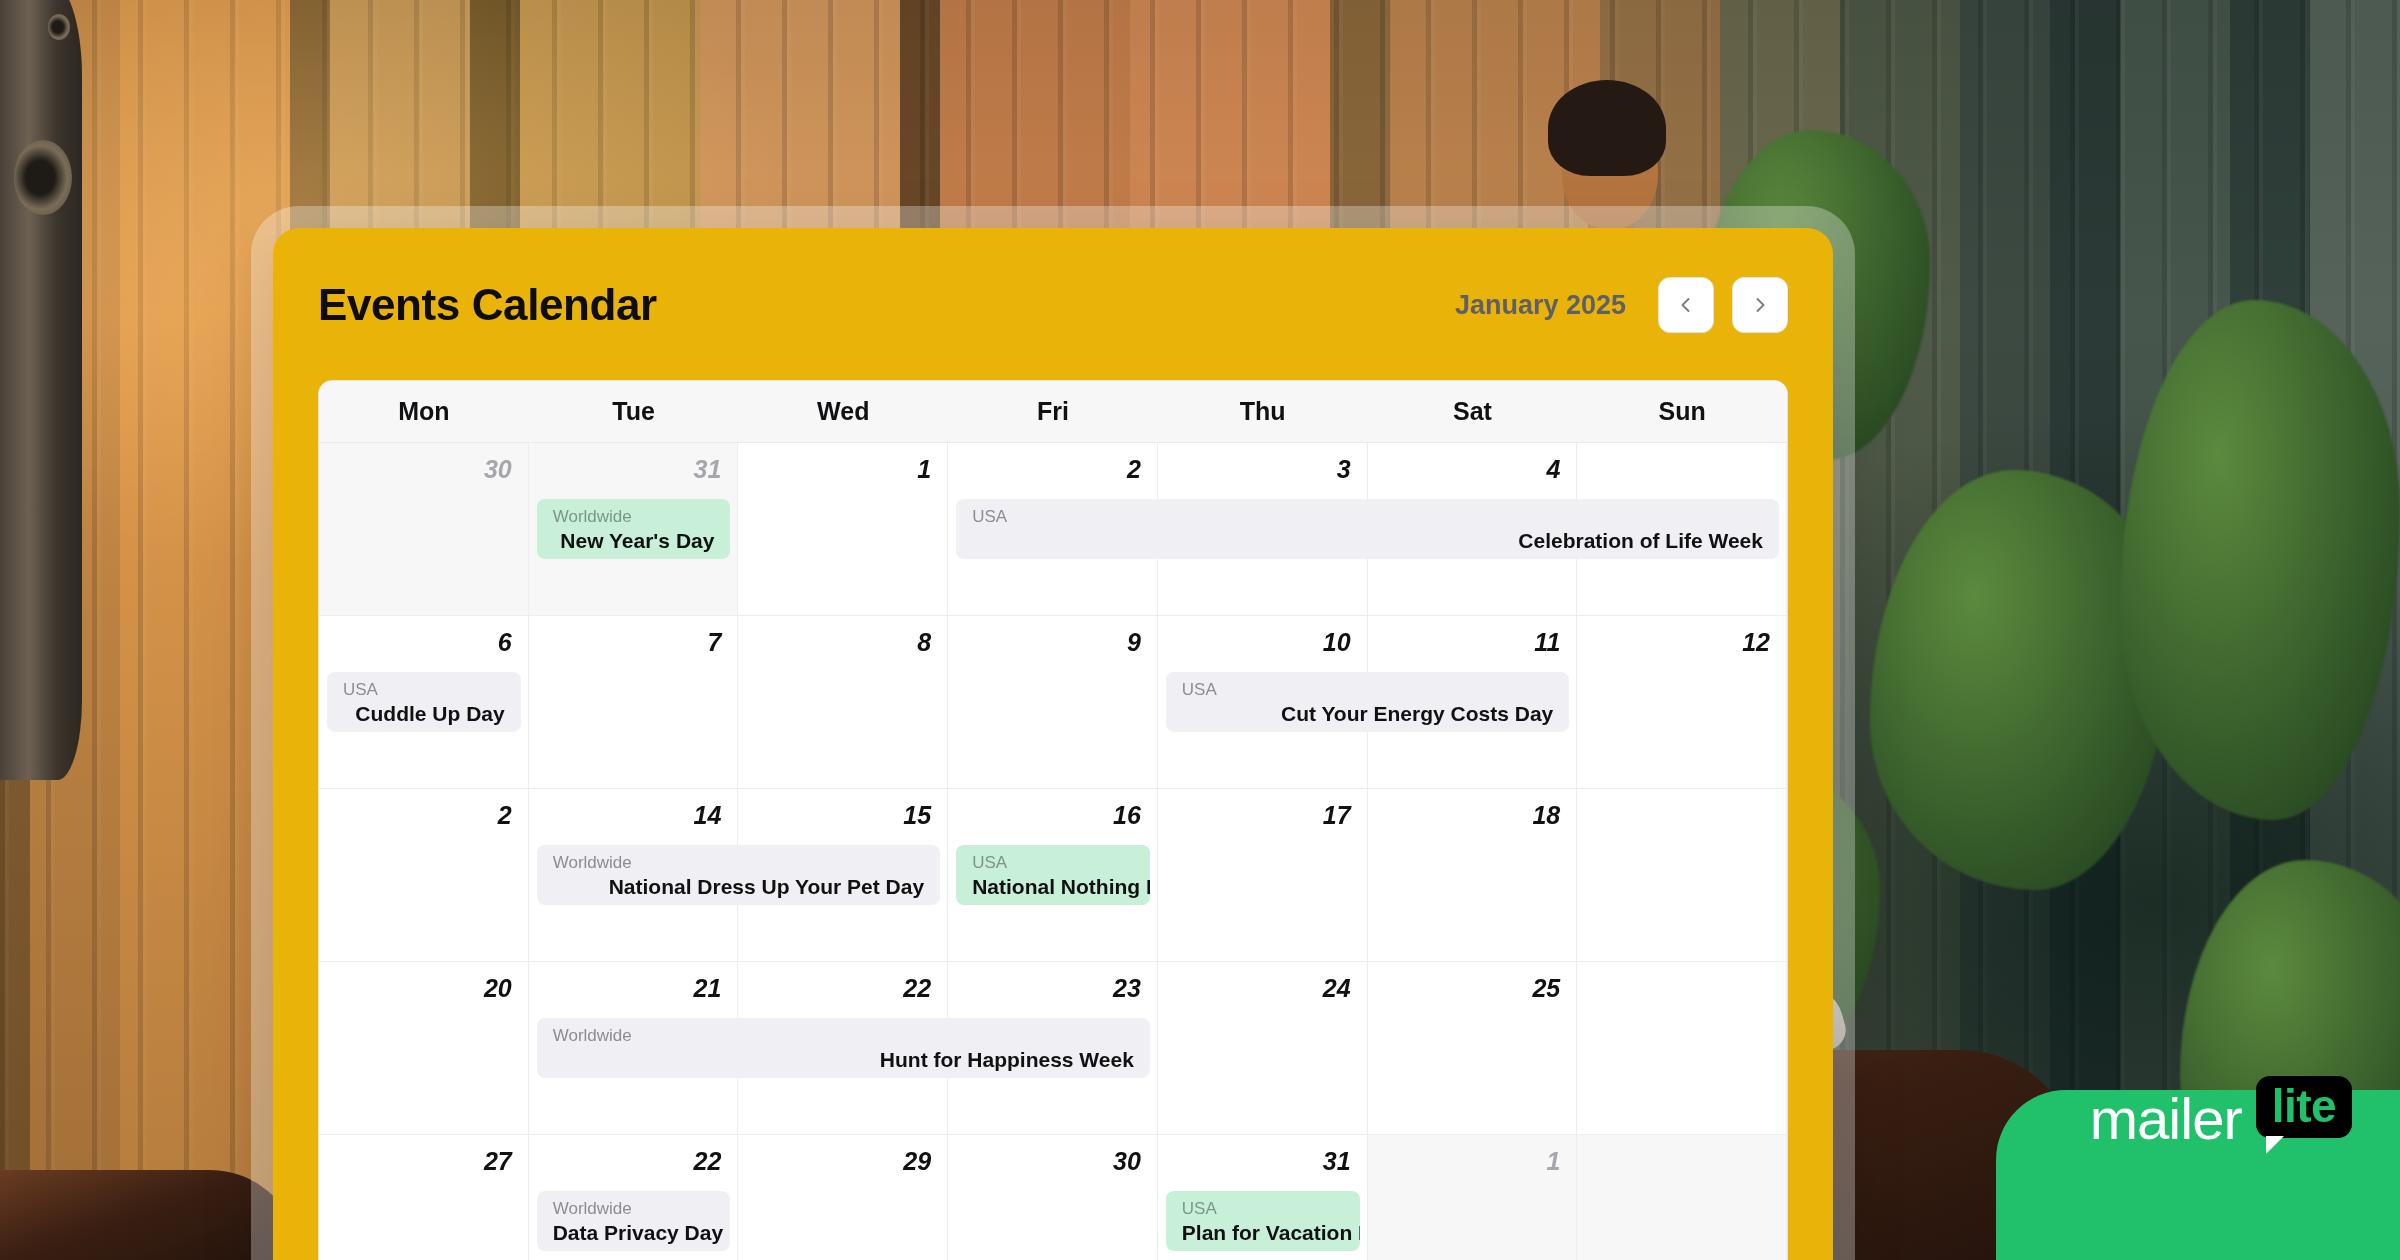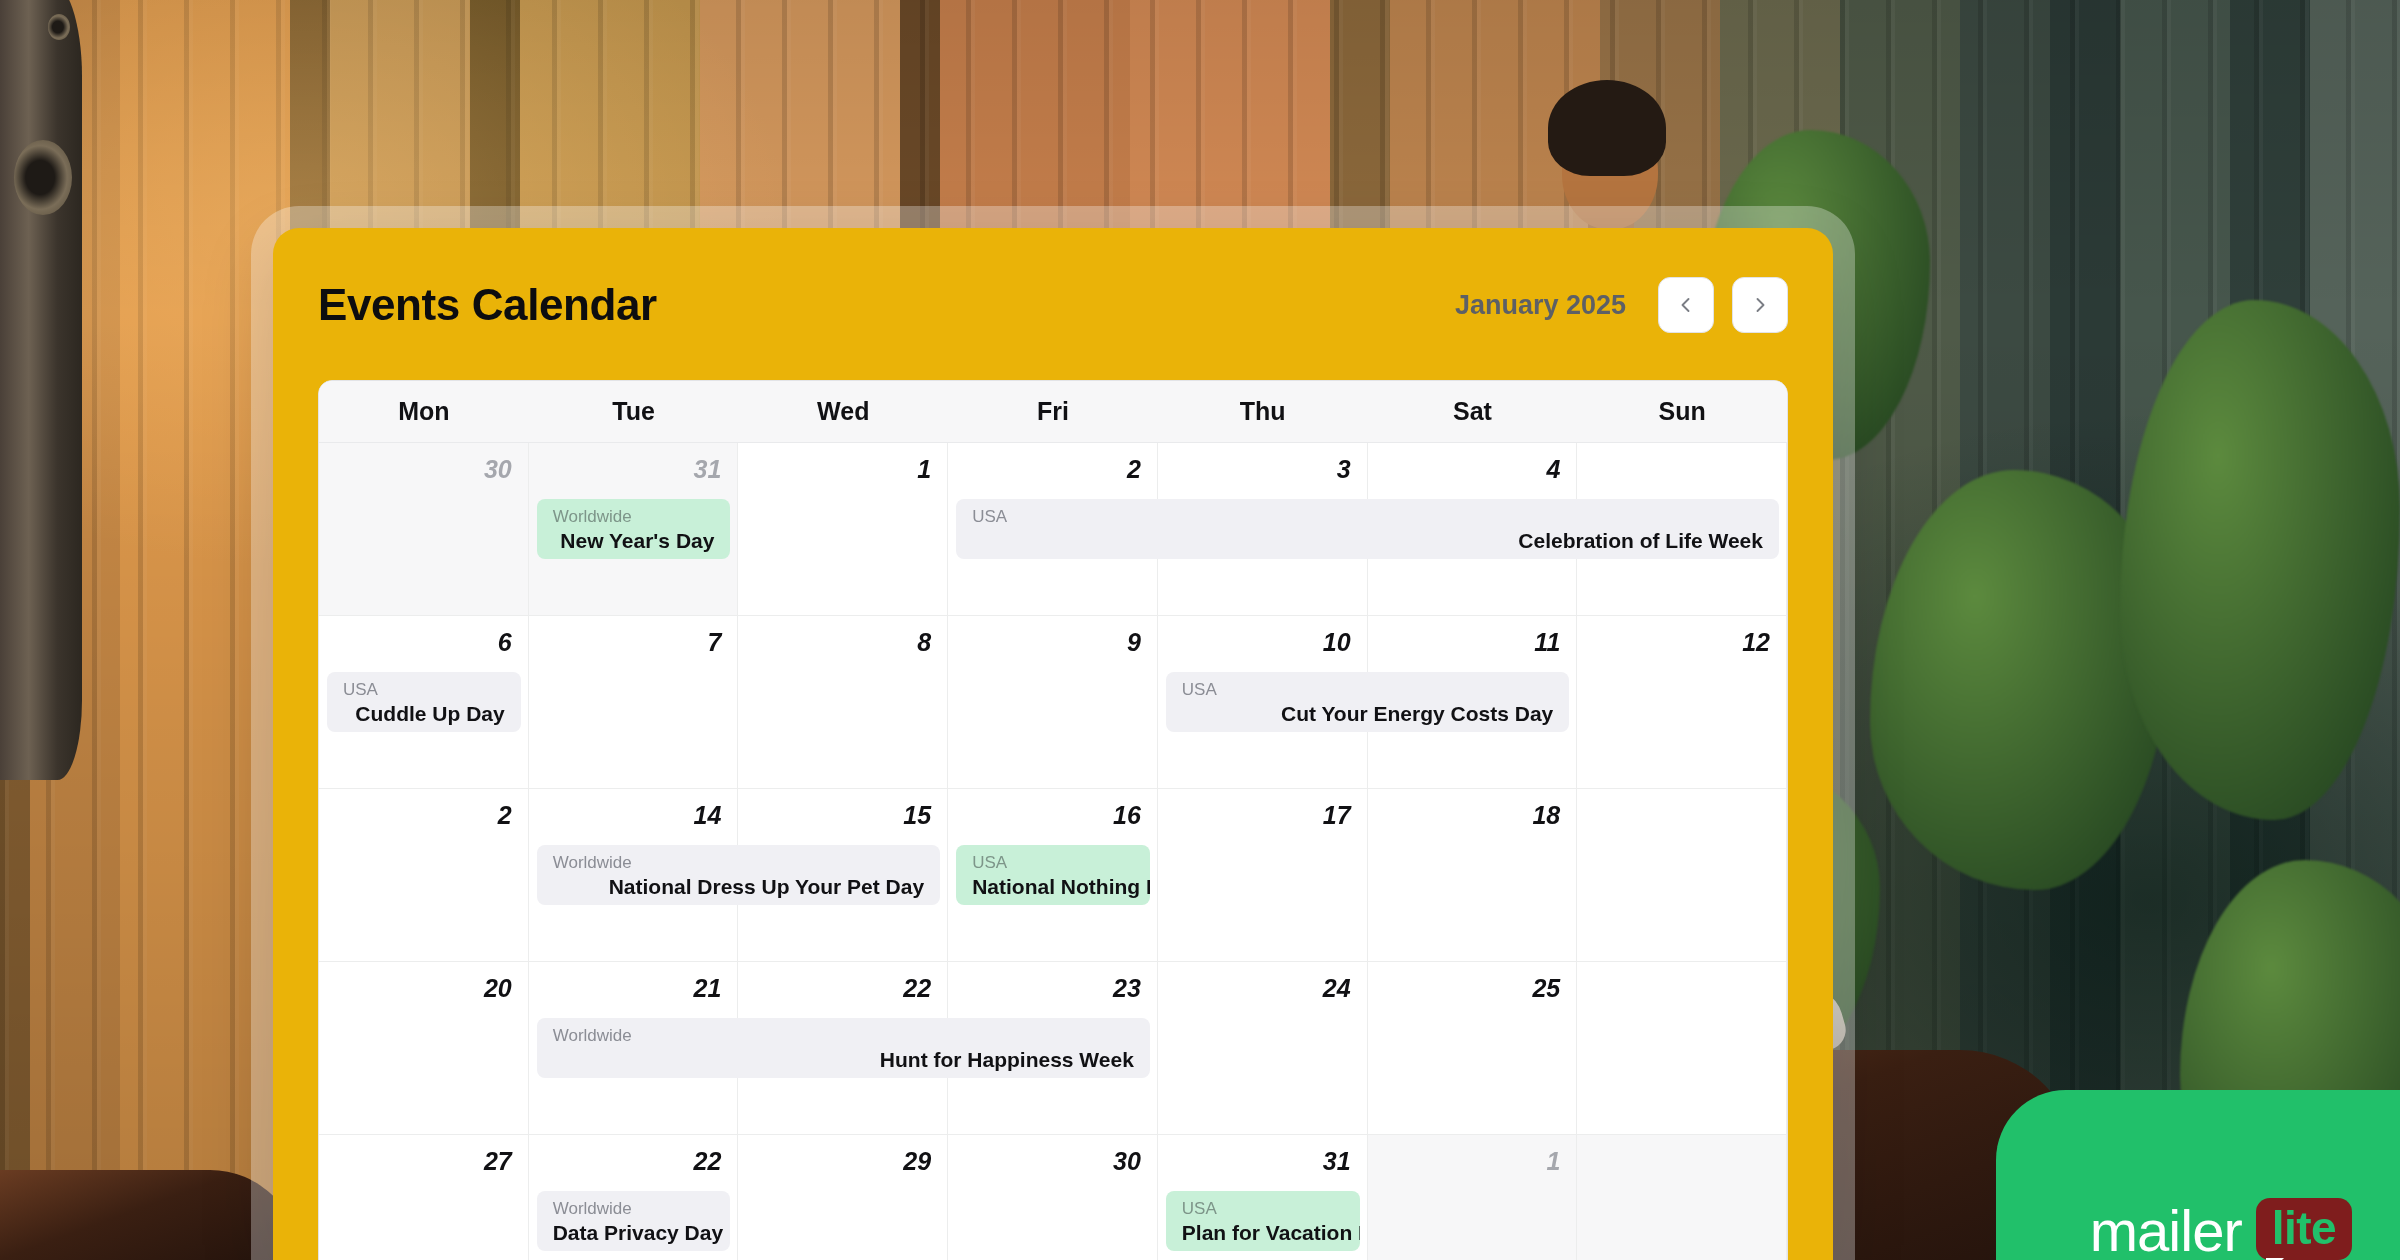--- a/index.html
+++ b/index.html
@@ -202,31 +202,31 @@
     white-space: nowrap;
     text-align: right;
   }
 
   
   #mailerlite-badge {
     position: absolute; right: 0; bottom: 0;
     width: 404px; height: 170px;
     background: #21c06a;
     border-radius: 70px 0 0 0;
-    display: flex; align-items: flex-end; justify-content: center;
+    display: flex; align-items: flex-start; justify-content: center;
     gap: 14px;
     padding-left: 46px;
   }
   .ml-word {
     font-size: 58px; font-weight: 500; color: #ffffff; letter-spacing: -1px;
     line-height: 1;
   }
   .ml-bubble {
     position: relative;
-    background: #7f1d1d;
+    background: #000000;
     border-radius: 14px;
     padding: 6px 16px 8px 16px;
     margin-top: -14px;
   }
   .ml-bubble-text {
     font-size: 46px; font-weight: 700; color: #21c06a; line-height: 1.05;
     letter-spacing: -.5px;
   }
   .ml-bubble::after {
     content: ""; position: absolute;

